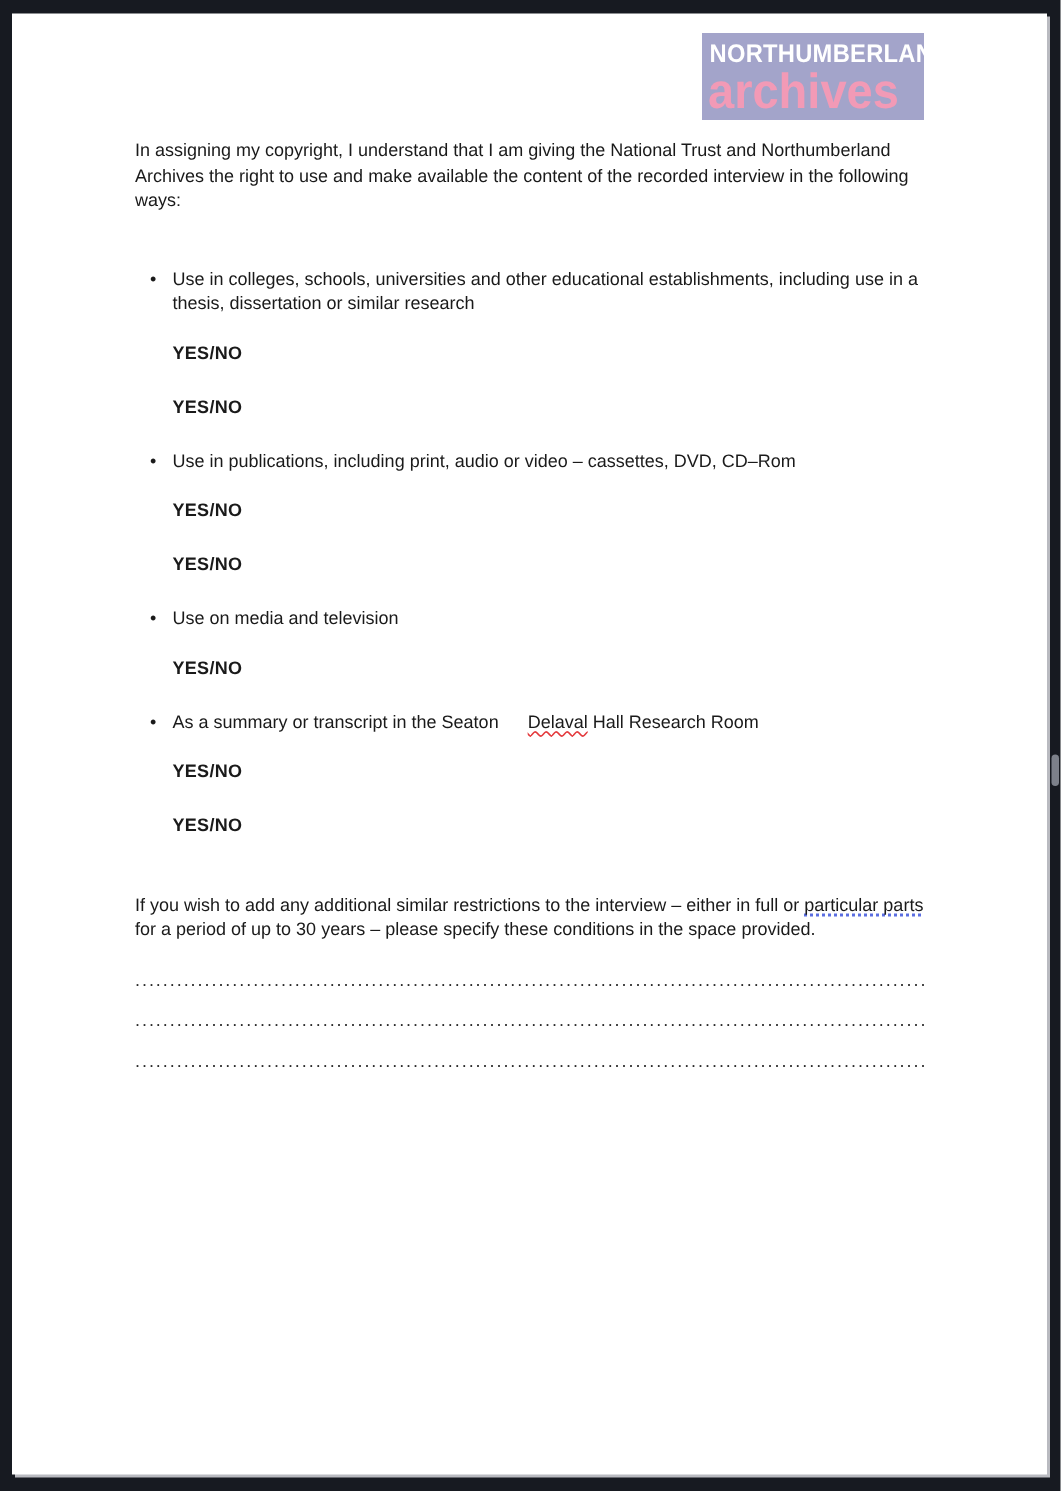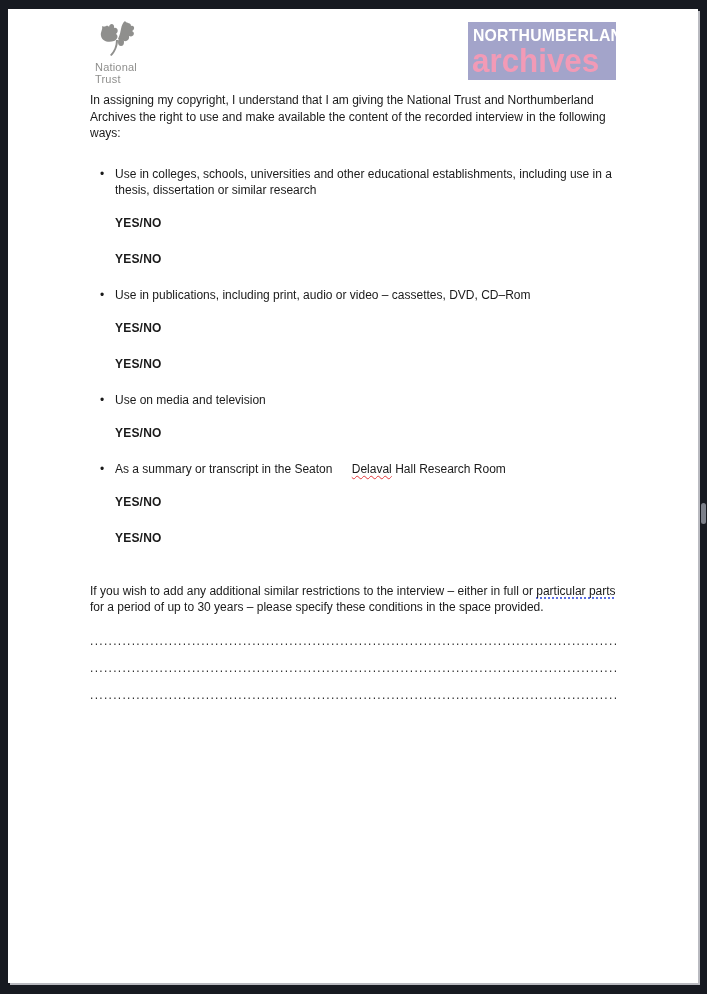--- a/index.html
+++ b/index.html
@@ -30,21 +30,21 @@
   .na-line2 {
     font-weight:bold; font-size:33px; line-height:31px; color:#f29ab6;
     transform:scaleX(0.95); transform-origin:0 50%;
     white-space:nowrap; margin:0 0 0 4px;
   }
   
   .content {
     position:absolute; left:82px; top:83px; width:527px;
     font-size:12px; line-height:16.5px; color:#1a1a1a;
   }
-  .intro { margin:0 0 24px 0; }
+  .intro { margin:0 0 36px 0; }
   ul.consent { list-style:none; margin:0; padding:0; }
   .item-text { position:relative; padding-left:25px; margin:0; }
   .item-text::before { content:"\2022"; position:absolute; left:10px; top:0; }
   .answer { padding-left:25px; margin:16.5px 0 19.5px 0; font-weight:700; letter-spacing:0.2px; }
   .closing { margin:36px 0 0 0; }
   .spell {
     text-decoration:underline; text-decoration-style:wavy;
     text-decoration-color:#e4393c; text-decoration-thickness:1px;
     text-underline-offset:2px;
     margin-left:16px;
@@ -62,34 +62,20 @@
   .scroll-thumb {
     position:absolute; right:1px; top:503px; width:5px; height:21px;
     border-radius:3px; background:#878c96; opacity:0.9;
   }
 </style>
 </head>
 <body>
 
 <div class="paper">
 
-  <div class="nt-logo">
-    <svg class="nt-icon" width="38" height="44" viewBox="0 0 38 44">
-      <g fill="#8f8f8d">
-        <path d="M16 24 C10 26 4 24 3 19 C2 15 5 13 4 9 C7 11 9 7 11 10 C12 5 17 7 16 11 C20 10 21 15 18 17 C21 19 19 23 16 24 Z"></path>
-        <path d="M20 22 C24 14 22 8 27 4 C29 7 33 5 33 9 C37 8 37 13 34 14 C38 16 35 21 31 19 C32 24 26 26 24 22 Z"></path>
-        <ellipse cx="23" cy="25" rx="3" ry="4"></ellipse>
-        <path d="M18 23 C18 29 16 34 12 38 L13.5 39 C17.5 35 20 29 20 23 Z"></path>
-      </g>
-    </svg>
-    <div class="nt-text">
-      <div>National</div>
-      <div>Trust</div>
-    </div>
-  </div>
 
   <div class="na-logo">
     <div class="na-line1">NORTHUMBERLAND</div>
     <div class="na-line2">archives</div>
   </div>
 
   <div class="content">
     <p class="intro">In assigning my copyright, I understand that I am giving the National Trust and Northumberland Archives the right to use and make available the content of the recorded interview in the following ways:</p>
     <ul class="consent">
         <li>

